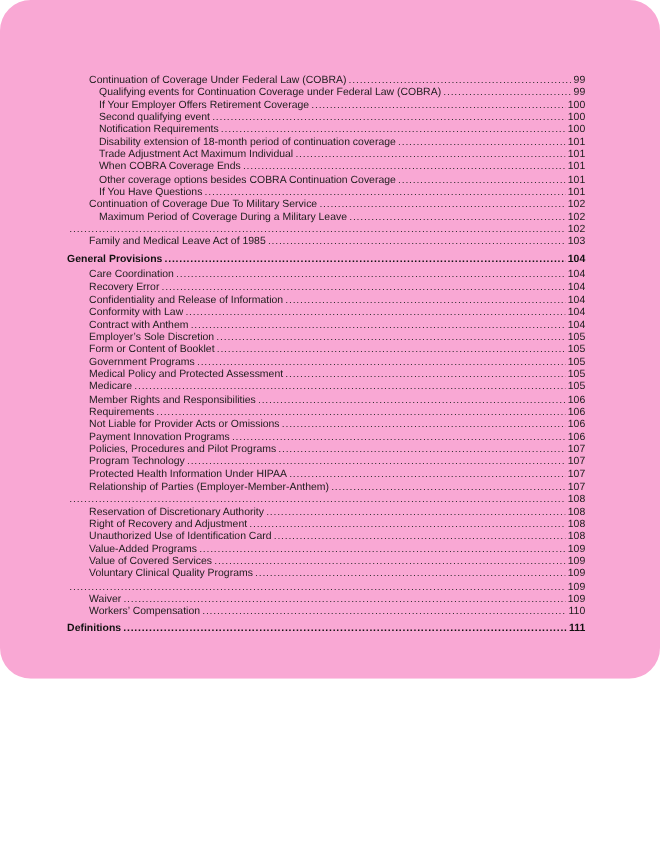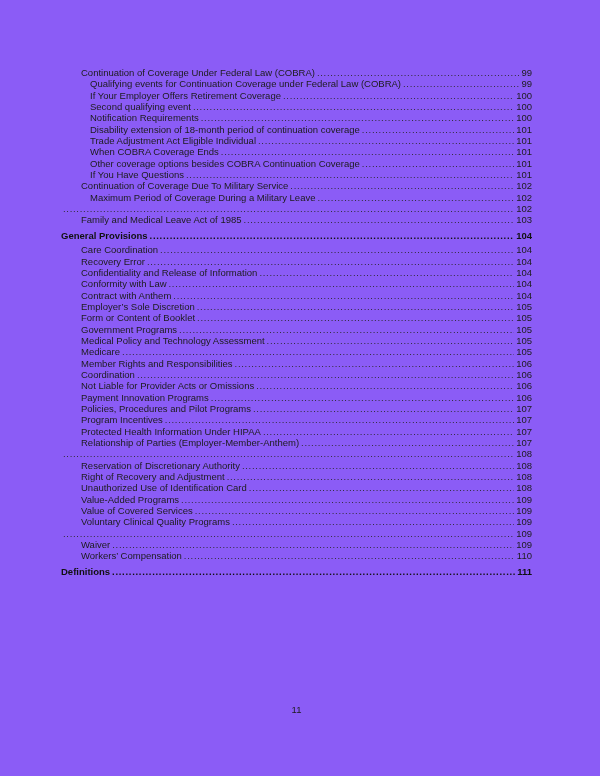--- a/index.html
+++ b/index.html
@@ -3,26 +3,27 @@
 <meta charset="utf-8">
 <style>
   html, body {
     margin: 0;
     padding: 0;
     background: #ffffff;
   }
   .doc-page {
     position: relative;
     width: 600px;
-    height: 776px;
-    background: #8b5cf6;
+    height: 617px;
+    background: #f9a8d4;
     font-family: "Liberation Sans", sans-serif;
     font-size: 9.5px;
     color: #1c1c1c;
     overflow: hidden;
+    border-radius: 28px;
   }
   .toc {
     position: absolute;
     left: 61px;
     top: 67px;
     width: 471px;
   }
   .toc-row {
     display: flex;
     line-height: 11.33px;
@@ -100,21 +101,21 @@
     <span class="toc-page">100</span>
   </div>
 
   <div class="toc-row lvl-3">
     <span class="toc-label">Disability extension of 18-month period of continuation coverage</span>
     <span class="toc-dots">...........................................................................................................................................................................................................................</span>
     <span class="toc-page">101</span>
   </div>
 
   <div class="toc-row lvl-3">
-    <span class="toc-label">Trade Adjustment Act Eligible Individual</span>
+    <span class="toc-label">Trade Adjustment Act Maximum Individual</span>
     <span class="toc-dots">...........................................................................................................................................................................................................................</span>
     <span class="toc-page">101</span>
   </div>
 
   <div class="toc-row lvl-3">
     <span class="toc-label">When COBRA Coverage Ends</span>
     <span class="toc-dots">...........................................................................................................................................................................................................................</span>
     <span class="toc-page">101</span>
   </div>
 
@@ -201,39 +202,39 @@
     <span class="toc-page">105</span>
   </div>
 
   <div class="toc-row lvl-2">
     <span class="toc-label">Government Programs</span>
     <span class="toc-dots">...........................................................................................................................................................................................................................</span>
     <span class="toc-page">105</span>
   </div>
 
   <div class="toc-row lvl-2">
-    <span class="toc-label">Medical Policy and Technology Assessment</span>
+    <span class="toc-label">Medical Policy and Protected Assessment</span>
     <span class="toc-dots">...........................................................................................................................................................................................................................</span>
     <span class="toc-page">105</span>
   </div>
 
   <div class="toc-row lvl-2">
     <span class="toc-label">Medicare</span>
     <span class="toc-dots">...........................................................................................................................................................................................................................</span>
     <span class="toc-page">105</span>
   </div>
 
   <div class="toc-row lvl-2">
     <span class="toc-label">Member Rights and Responsibilities</span>
     <span class="toc-dots">...........................................................................................................................................................................................................................</span>
     <span class="toc-page">106</span>
   </div>
 
   <div class="toc-row lvl-2">
-    <span class="toc-label">Coordination</span>
+    <span class="toc-label">Requirements</span>
     <span class="toc-dots">...........................................................................................................................................................................................................................</span>
     <span class="toc-page">106</span>
   </div>
 
   <div class="toc-row lvl-2">
     <span class="toc-label">Not Liable for Provider Acts or Omissions</span>
     <span class="toc-dots">...........................................................................................................................................................................................................................</span>
     <span class="toc-page">106</span>
   </div>
 
@@ -243,21 +244,21 @@
     <span class="toc-page">106</span>
   </div>
 
   <div class="toc-row lvl-2">
     <span class="toc-label">Policies, Procedures and Pilot Programs</span>
     <span class="toc-dots">...........................................................................................................................................................................................................................</span>
     <span class="toc-page">107</span>
   </div>
 
   <div class="toc-row lvl-2">
-    <span class="toc-label">Program Incentives</span>
+    <span class="toc-label">Program Technology</span>
     <span class="toc-dots">...........................................................................................................................................................................................................................</span>
     <span class="toc-page">107</span>
   </div>
 
   <div class="toc-row lvl-2">
     <span class="toc-label">Protected Health Information Under HIPAA</span>
     <span class="toc-dots">...........................................................................................................................................................................................................................</span>
     <span class="toc-page">107</span>
   </div>
 

